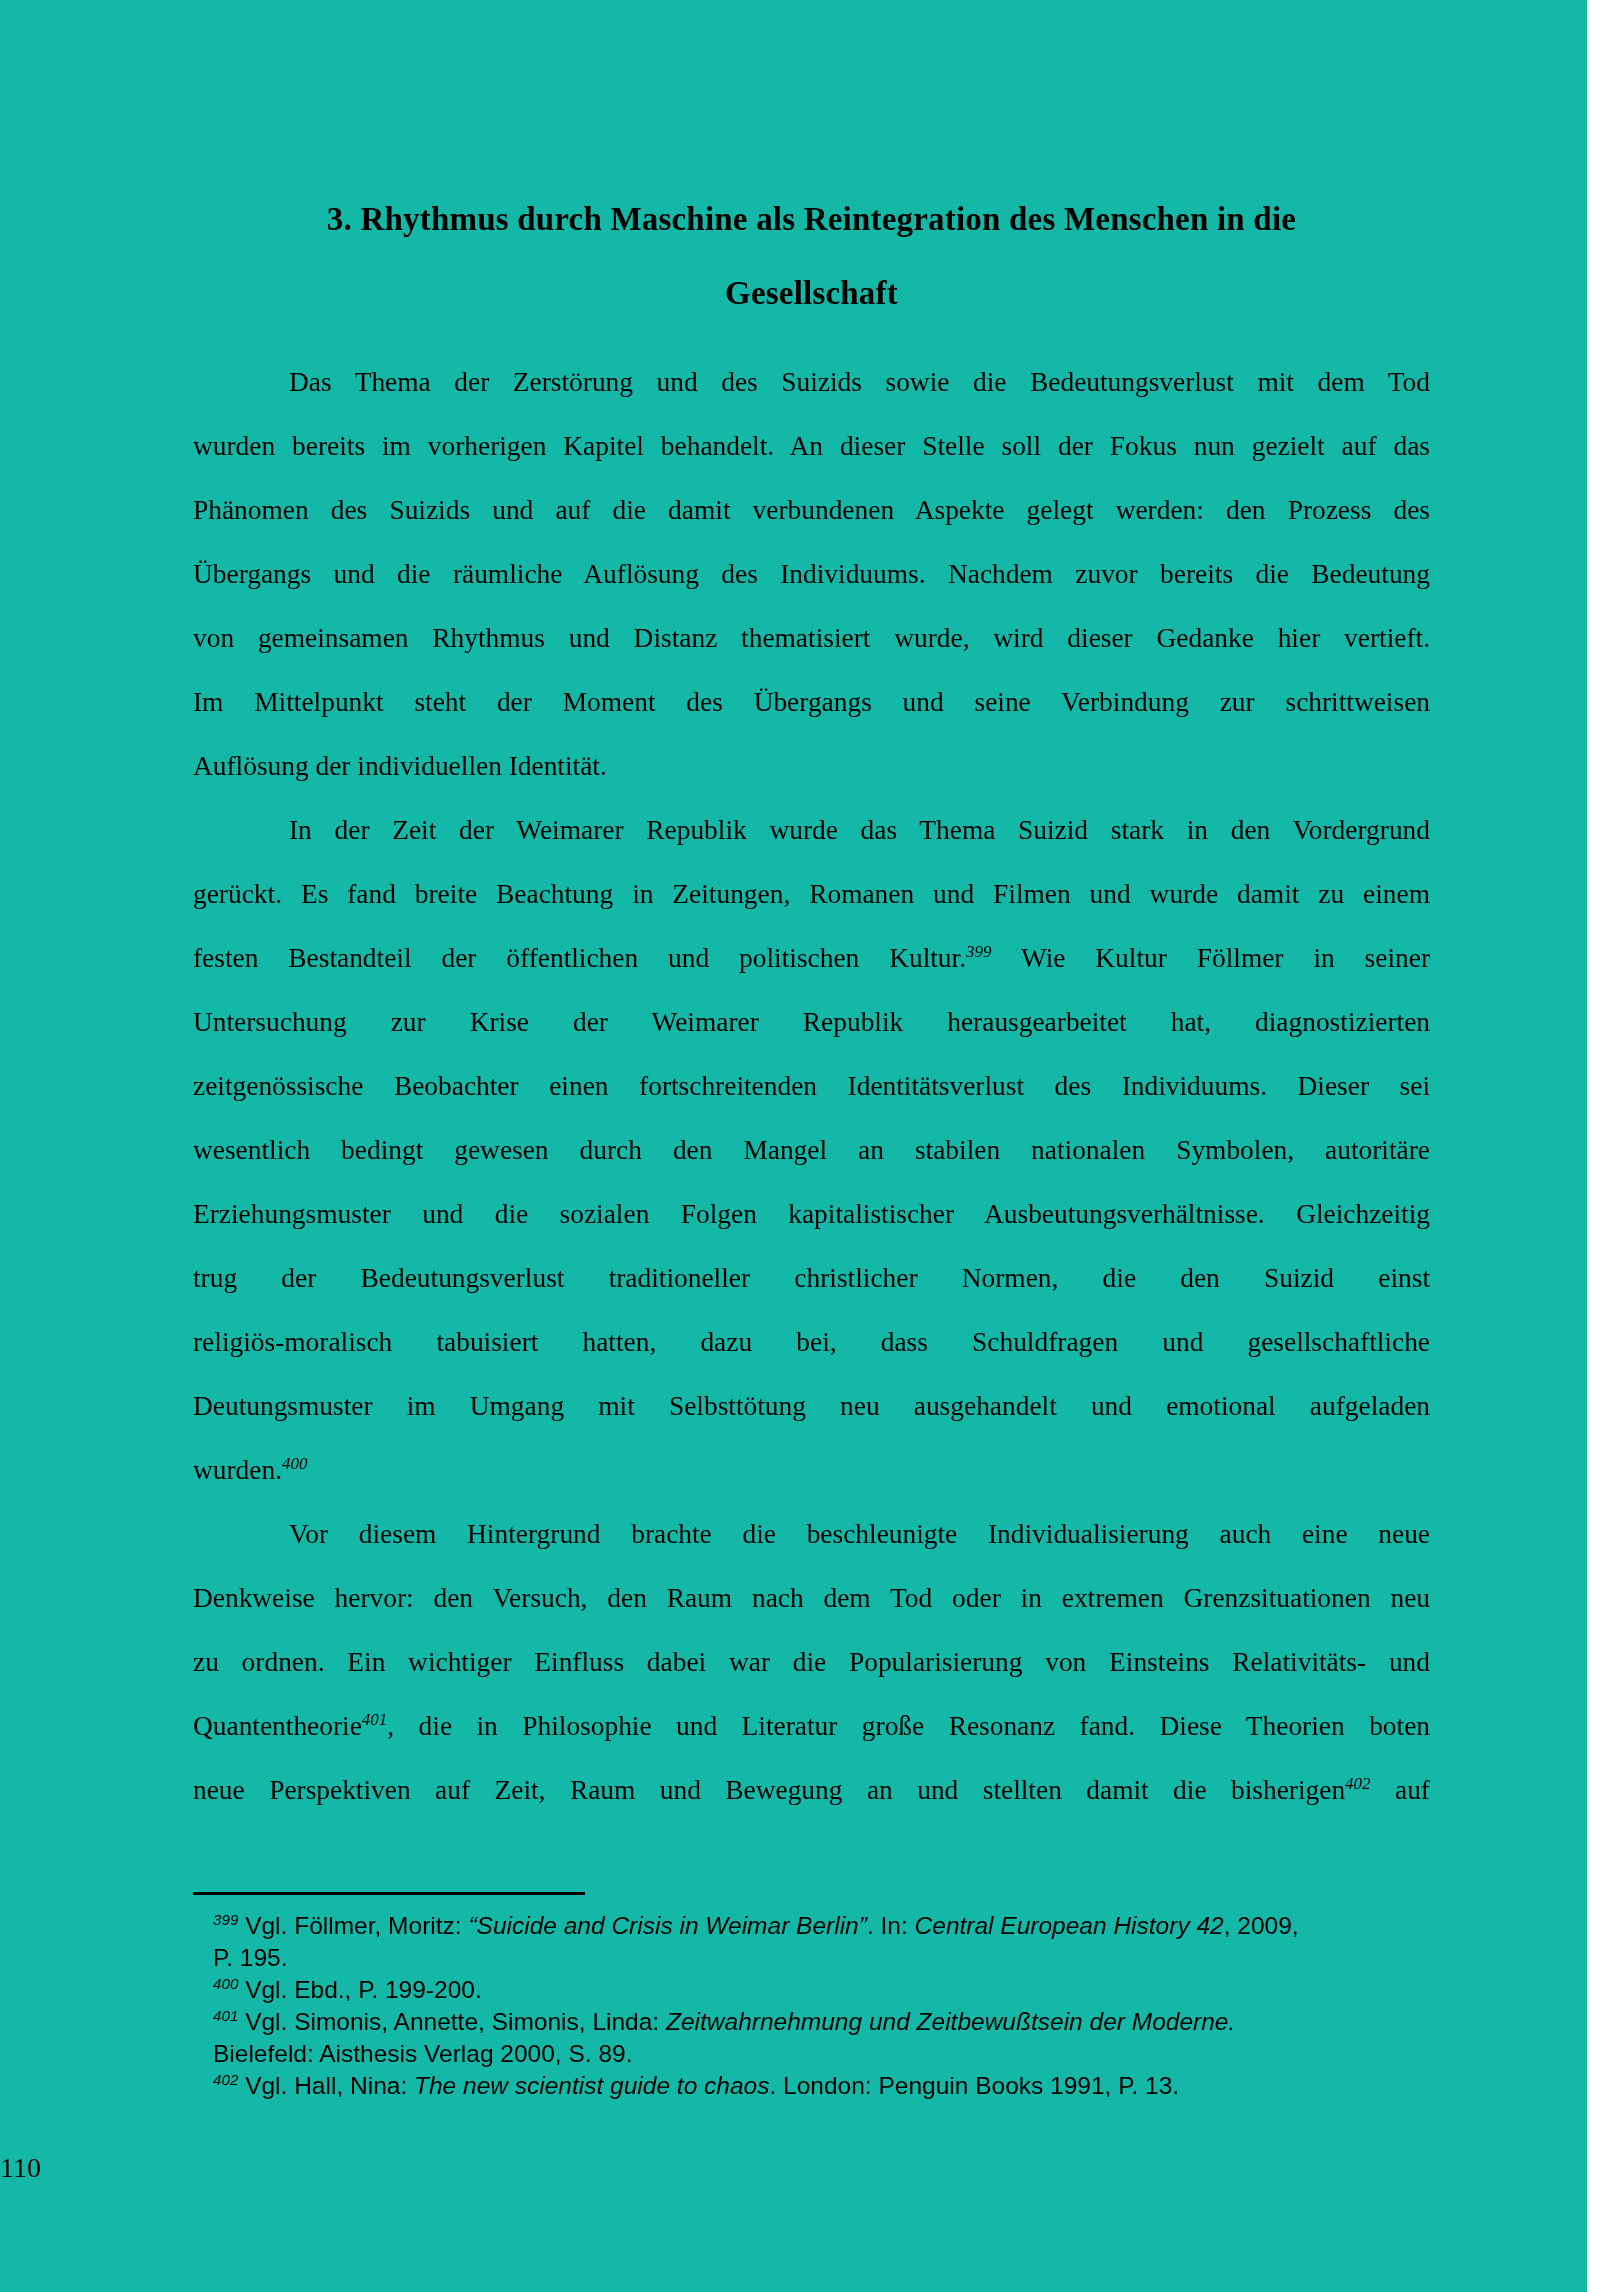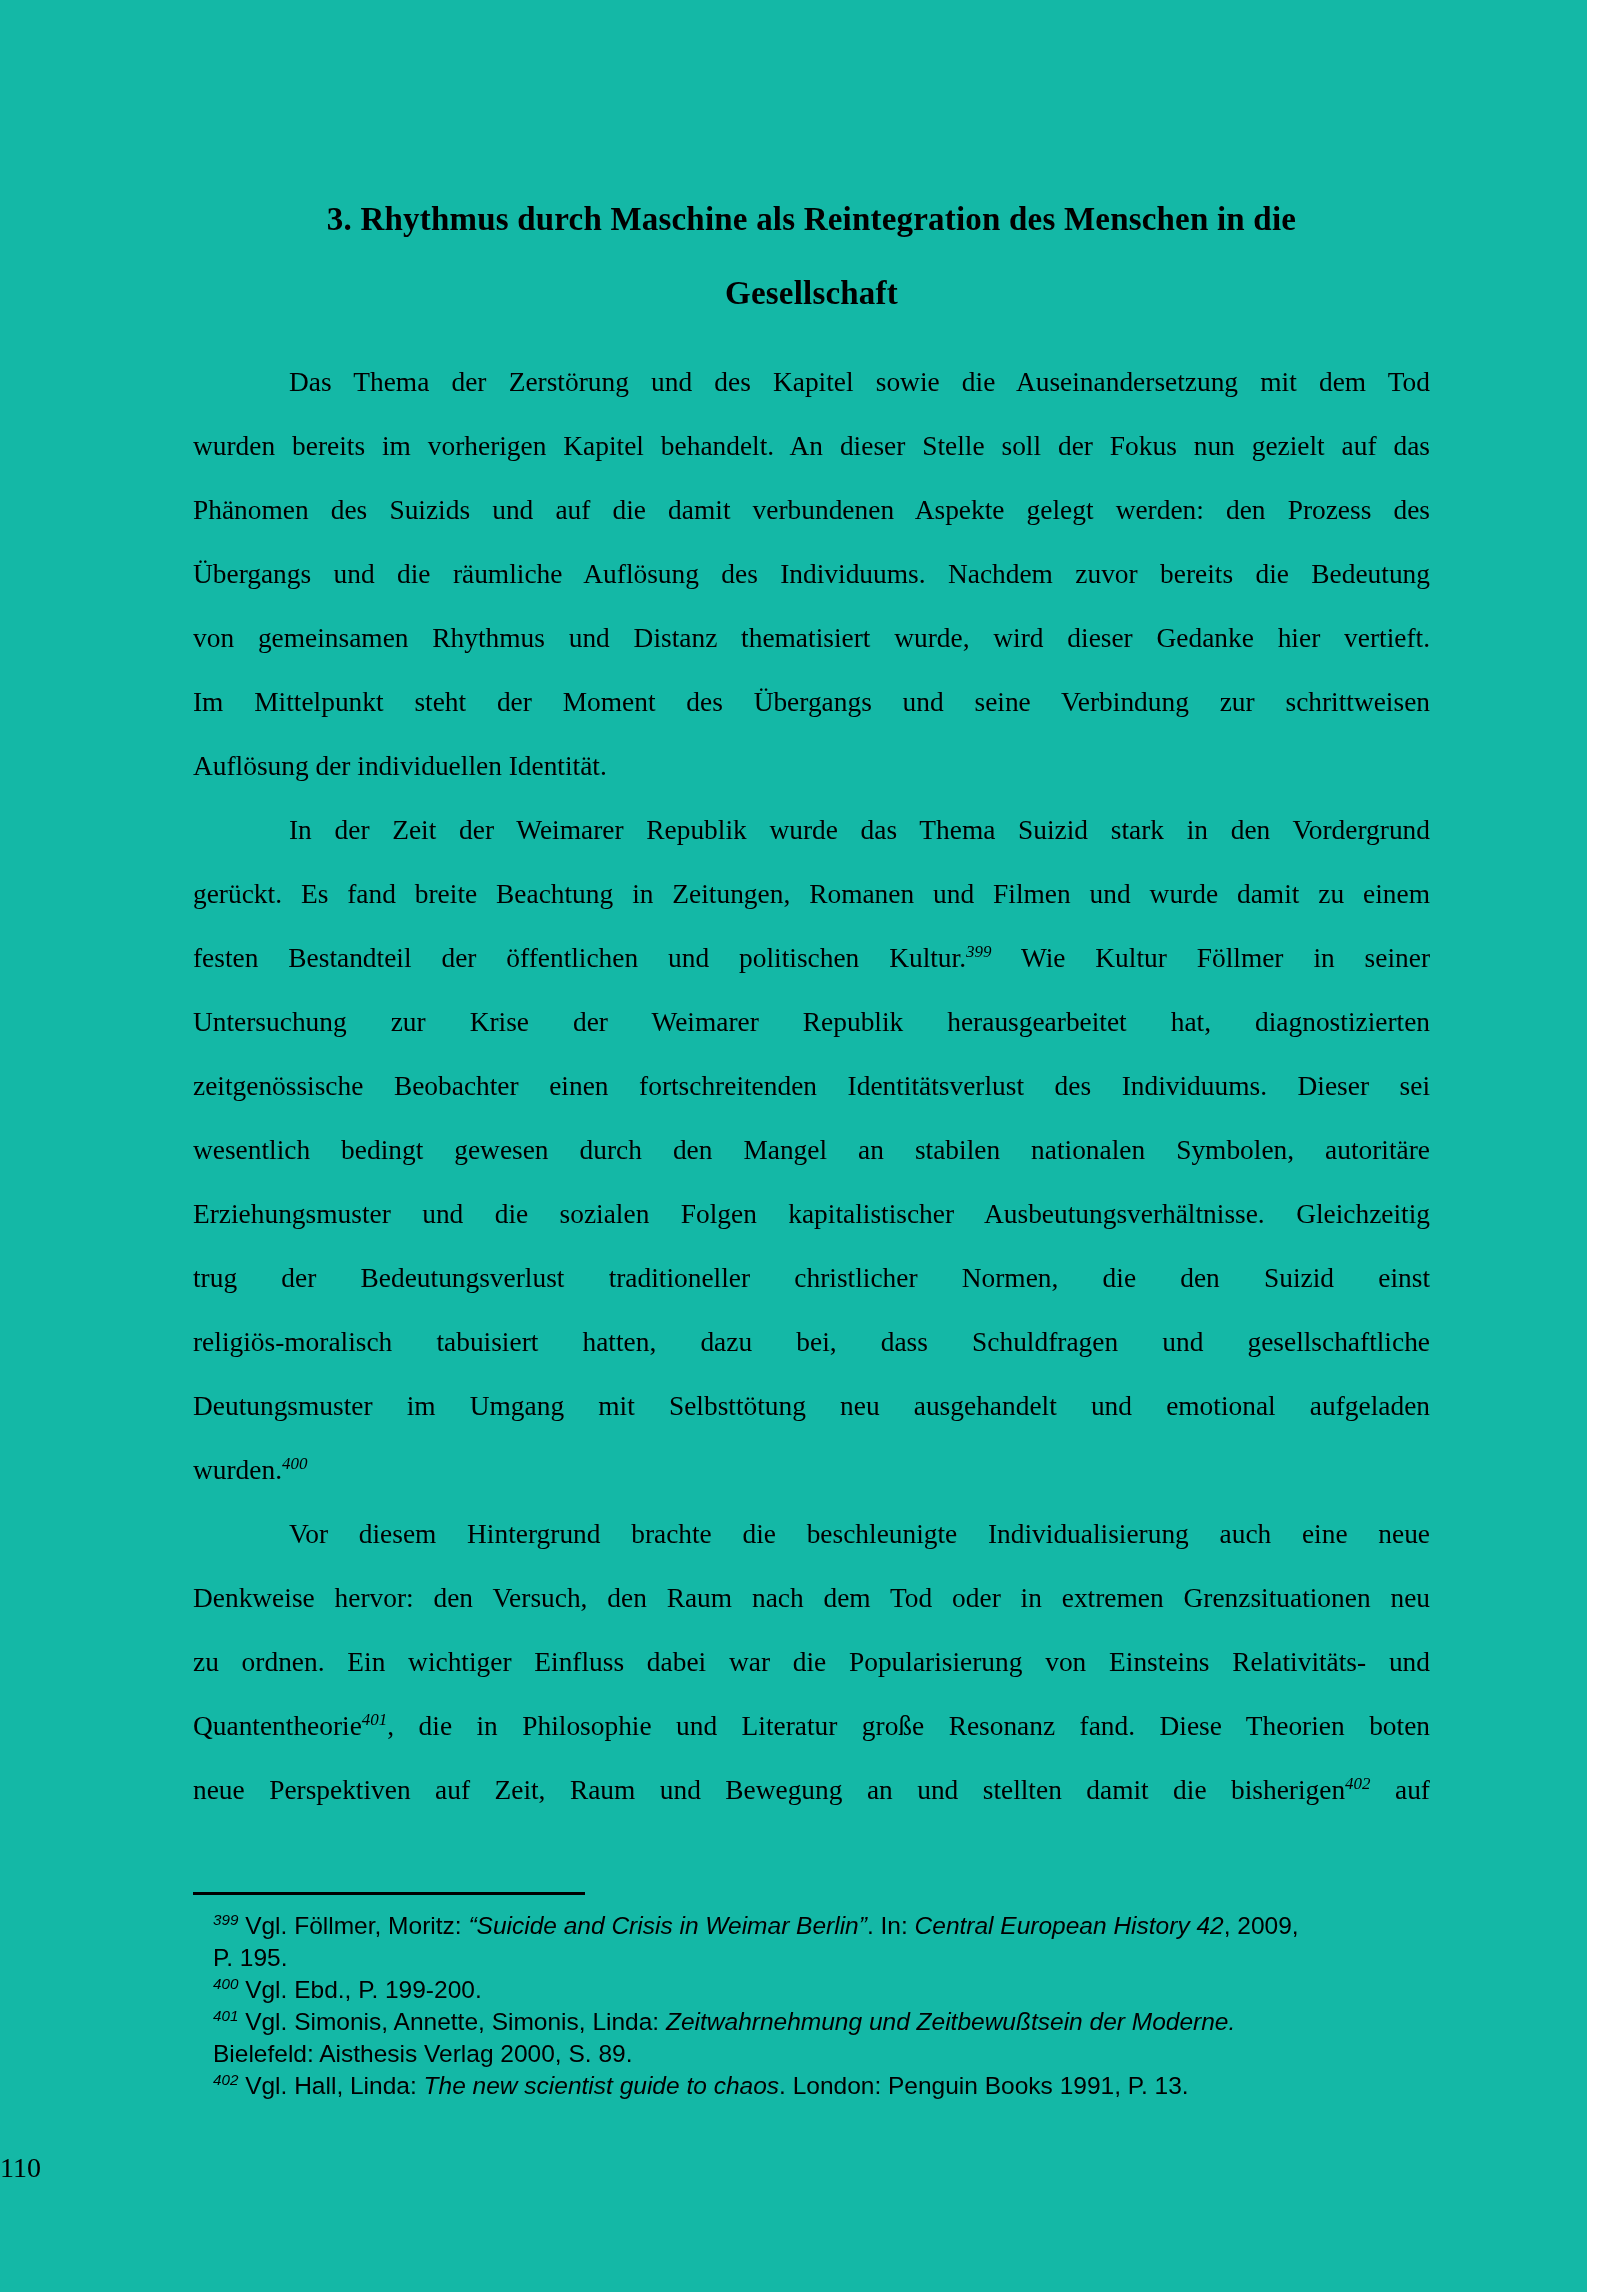--- a/index.html
+++ b/index.html
@@ -78,21 +78,21 @@
 <body>
 
 <div class="page">
 
   <div class="heading">
     <div>3. Rhythmus durch Maschine als Reintegration des Menschen in die</div>
     <div>Gesellschaft</div>
   </div>
 
   <div class="body-text">
-      <div class="line first"><span>Das Thema der Zerstörung und des Kapitel sowie die Auseinandersetzung mit dem Tod</span></div>
+      <div class="line first"><span>Das Thema der Zerstörung und des Suizids sowie die Bedeutungsverlust mit dem Tod</span></div>
       <div class="line"><span>wurden bereits im vorherigen Kapitel behandelt. An dieser Stelle soll der Fokus nun gezielt auf das</span></div>
       <div class="line"><span>Phänomen des Suizids und auf die damit verbundenen Aspekte gelegt werden: den Prozess des</span></div>
       <div class="line"><span>Übergangs und die räumliche Auflösung des Individuums. Nachdem zuvor bereits die Bedeutung</span></div>
       <div class="line"><span>von gemeinsamen Rhythmus und Distanz thematisiert wurde, wird dieser Gedanke hier vertieft.</span></div>
       <div class="line"><span>Im Mittelpunkt steht der Moment des Übergangs und seine Verbindung zur schrittweisen</span></div>
       <div class="line last"><span>Auflösung der individuellen Identität.</span></div>
       <div class="line first"><span>In der Zeit der Weimarer Republik wurde das Thema Suizid stark in den Vordergrund</span></div>
       <div class="line"><span>gerückt. Es fand breite Beachtung in Zeitungen, Romanen und Filmen und wurde damit zu einem</span></div>
       <div class="line"><span>festen Bestandteil der öffentlichen und politischen Kultur.</span><sup>399</sup><span> Wie Kultur Föllmer in seiner</span></div>
       <div class="line"><span>Untersuchung zur Krise der Weimarer Republik herausgearbeitet hat, diagnostizierten</span></div>
@@ -111,19 +111,19 @@
     </div>
 
   <div class="fn-rule"></div>
 
   <div class="footnotes">
       <div class="fn-line"><sup>399</sup> <span>Vgl. Föllmer, Moritz: </span><span class="it">“Suicide and Crisis in Weimar Berlin”</span><span>. In: </span><span class="it">Central European History 42</span><span>, 2009,</span></div>
       <div class="fn-line"><span>P. 195.</span></div>
       <div class="fn-line"><sup>400</sup> <span>Vgl. Ebd., P. 199-200.</span></div>
       <div class="fn-line"><sup>401</sup> <span>Vgl. Simonis, Annette, Simonis, Linda: </span><span class="it">Zeitwahrnehmung und Zeitbewußtsein der Moderne.</span></div>
       <div class="fn-line"><span>Bielefeld: Aisthesis Verlag 2000, S. 89.</span></div>
-      <div class="fn-line"><sup>402</sup> <span>Vgl. Hall, Linda: </span><span class="it">The new scientist guide to chaos</span><span>. London: Penguin Books 1991, P. 13.</span></div>
+      <div class="fn-line"><sup>402</sup> <span>Vgl. Hall, Nina: </span><span class="it">The new scientist guide to chaos</span><span>. London: Penguin Books 1991, P. 13.</span></div>
     </div>
 
   <div class="page-number">110</div>
 
 </div>
 
 
 </body></html>

